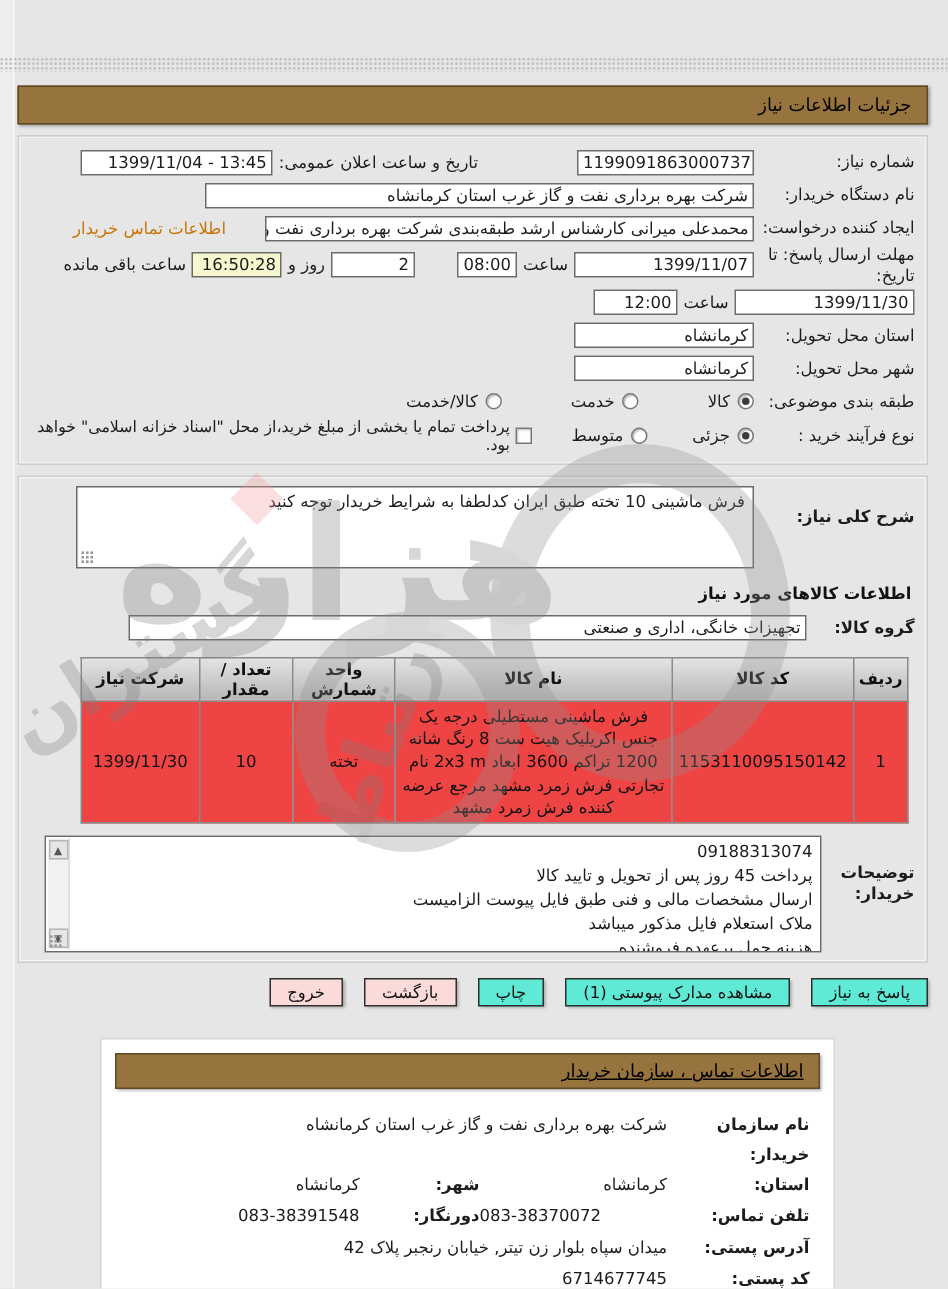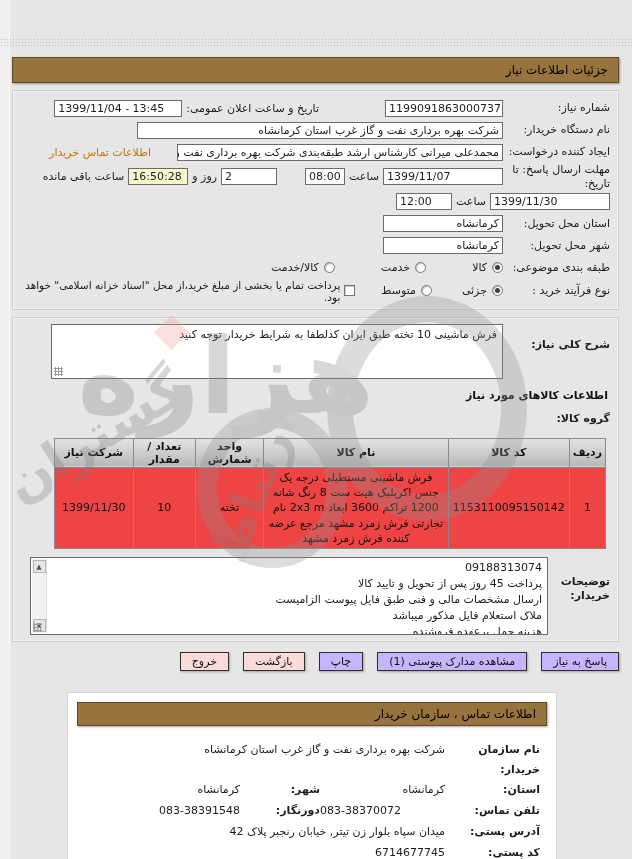--- a/index.html
+++ b/index.html
@@ -26,21 +26,21 @@
     border:1px solid #cdcdcd; box-shadow:inset 0 0 0 1px #f4f4f4;
     padding:6px 8px; margin-top:7px;
   }
 
   .frow{ display:flex; align-items:center; min-height:22px; gap:4px; }
   .flabel{ width:103px; flex:none; line-height:1.25; }
   .ibox{
     background:#fff; border:1px solid #6b6b6b; height:17px; line-height:15px;
     padding:0 3px; font-size:11px; overflow:hidden; white-space:nowrap;
   }
-  .center{ text-align:left; }
+  .center{ text-align:right; }
   .right{ text-align:right; }
   .timer{ background:#f7f7cf; }
   .link{ color:#c77405; cursor:pointer; margin-right:22px; }
 
   .radio{ width:11px; height:11px; border:1px solid #767676; border-radius:50%;
           background:#fdfdfd; display:inline-block; position:relative; flex:none;
           box-shadow:inset 1px 1px 1px rgba(0,0,0,.25); }
   .radio.on::after{ content:""; position:absolute; inset:2px; background:#3c3c3c; border-radius:50%; }
   .checkbox{ width:11px; height:11px; border:1px solid #767676; background:#fff; display:inline-block; flex:none;
              box-shadow:inset 1px 1px 1px rgba(0,0,0,.2); }
@@ -76,30 +76,30 @@
   table.goods td{
     border:1px solid #8a8a8a; background:#ef4444; padding:2px 4px;
     text-align:center; font-size:11px; line-height:1.4; color:#111;
   }
   .col-row{width:30px;} .col-code{width:100px;} .col-name{width:215px;}
   .col-unit{width:72px;} .col-qty{width:68px;} .col-date{width:80px;}
 
   .btnrow{ display:flex; align-items:center; gap:14px; margin-top:10px; }
   .btn{
     border:1px solid #2e2e2e; height:19px; line-height:16px; padding:0 11px;
-    font-size:11px; background:#c4b5fd; box-shadow:1px 1px 2px rgba(0,0,0,.3);
+    font-size:11px; background:#5eead4; box-shadow:1px 1px 2px rgba(0,0,0,.3);
     cursor:pointer; font-family:"DejaVu Sans", sans-serif; color:#111;
   }
   .btn.pink{ background:#fbdada; }
 
   .card{
     background:#fff; border:1px solid #d6d6d6; margin:21px 62px 0 55px;
     min-height:262px; padding-bottom:10px;
   }
-  .card .bar{ margin:9px 9px 14px; height:24px; line-height:22px; }
+  .card .bar{ margin:9px 9px 14px; height:24px; line-height:22px;text-decoration:underline; }
   .crow{ display:flex; align-items:flex-start; padding:0 16px; min-height:21px; line-height:20px; }
   .w95{ width:95px; flex:none; } .w120{ width:125px; flex:none; }
   .w80{ width:80px; flex:none; }
 
   .wm{ position:absolute; top:288px; right:50px; width:520px; height:300px;
        pointer-events:none; opacity:.30; z-index:5; color:#7d7d7d; }
   .wm .circle{ position:absolute; right:55px; top:8px; width:200px; height:225px;
                border:26px solid #8f8f8f; border-radius:50%; }
   .wm .circle2{ position:absolute; right:235px; top:120px; width:150px; height:160px;
                border:20px solid #8f8f8f; border-radius:50%; }
@@ -206,20 +206,21 @@
       <div class="tarea right" style="width:452px;height:55px">
         <span>فرش ماشینی 10 تخته طبق ایران کدلطفا به شرایط خریدار توجه کنید</span>
         <span class="grip"></span>
       </div>
     </div>
 
     <div class="section-title">اطلاعات کالاهای مورد نیاز</div>
 
     <div class="frow">
       <span class="flabel blabel" style="width:68px">گروه کالا:</span>
+      <span class="ibox right" style="width:452px">تجهیزات خانگی، اداری و صنعتی</span>
     </div>
 
     <table class="goods">
       <thead>
         <tr>
           <th class="col-row">ردیف</th>
           <th class="col-code">کد کالا</th>
           <th class="col-name">نام کالا</th>
           <th class="col-unit">واحد شمارش</th>
           <th class="col-qty">تعداد / مقدار</th>

